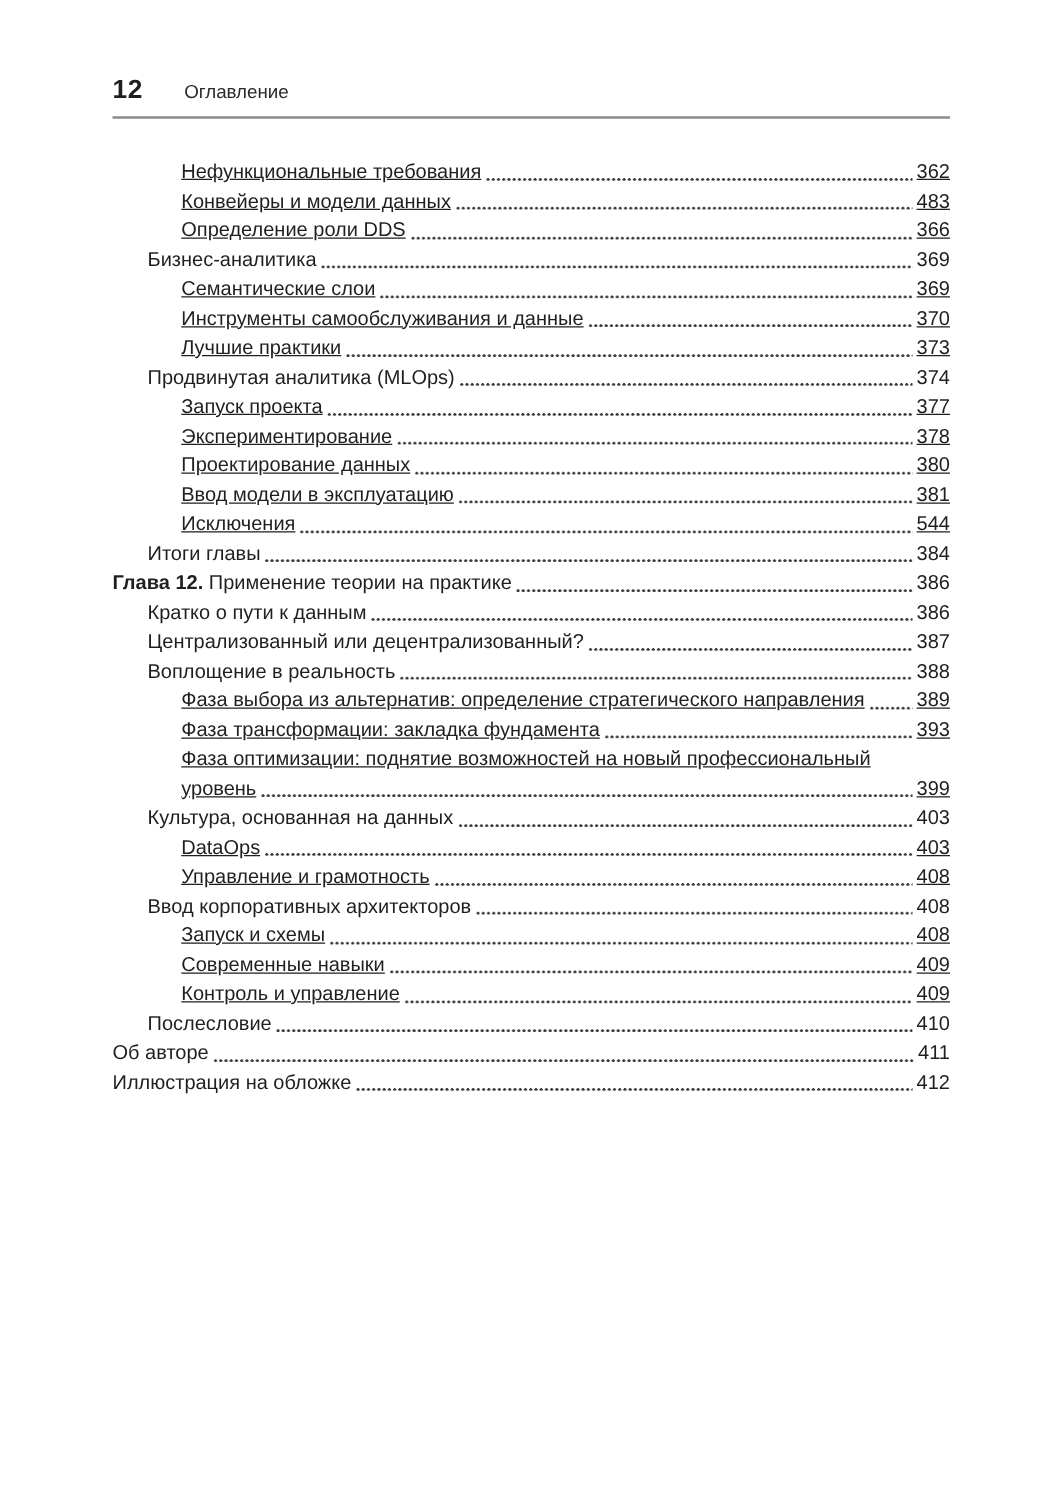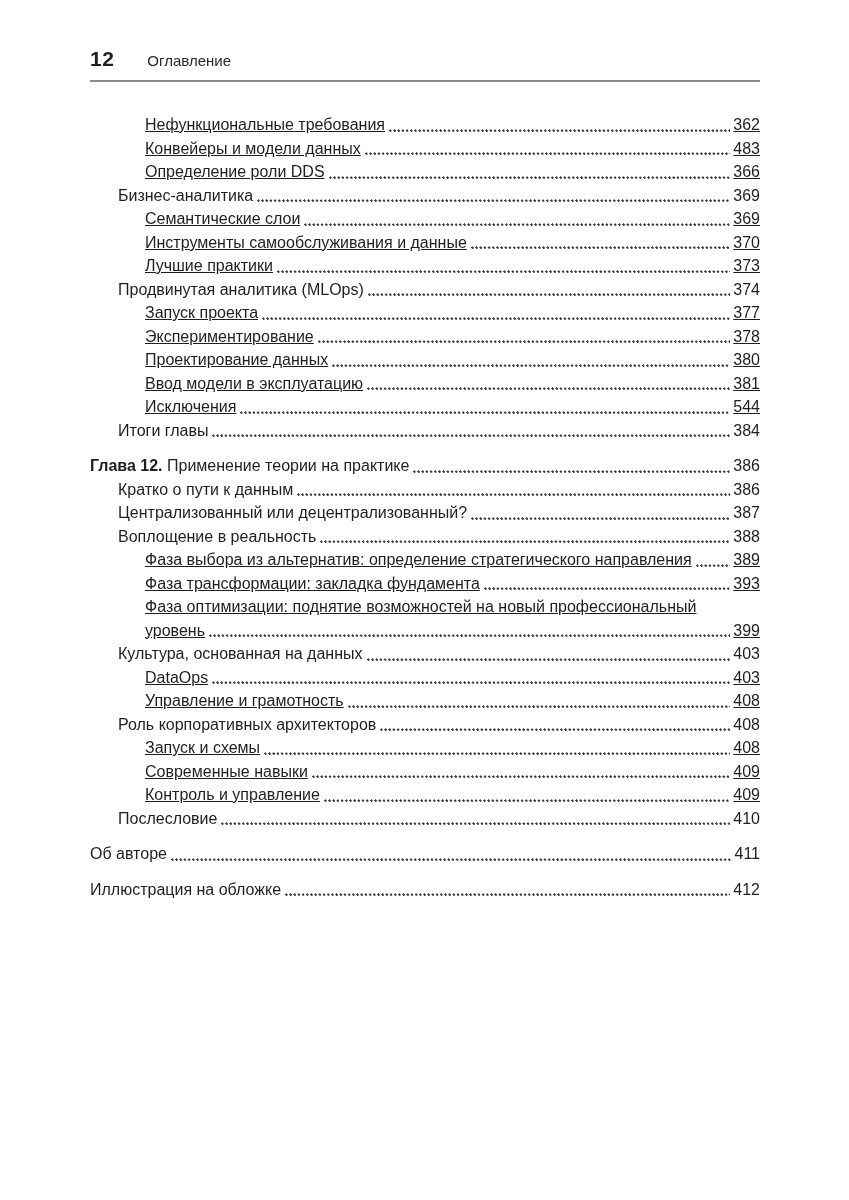--- a/index.html
+++ b/index.html
@@ -16,21 +16,21 @@
   .page {
     position: relative;
     width: 849px;
     height: 1200px;
     background: #ffffff;
     overflow: hidden;
   }
   .content {
     position: absolute;
     left: 90px;
-    top: 47px;
+    top: 60px;
     width: 670px;
   }
   
   .running-header {
     display: flex;
     align-items: baseline;
   }
   .folio {
     font-size: 21px;
     font-weight: 700;
@@ -46,21 +46,20 @@
     height: 2px;
     background: var(--rule);
     border: none;
   }
   
   .toc {
     margin-top: 31px;
     font-size: 16px;
   }
   .toc-section + .toc-section {
-    margin-top: 12px;
   }
   .toc-entry {
     display: flex;
     align-items: baseline;
     line-height: 23.5px;
     min-height: 23.5px;
   }
   .toc-entry.level-0 { padding-left: 0; }
   .toc-entry.level-1 { padding-left: 28px; }
   .toc-entry.level-2 { padding-left: 55px; text-decoration: underline; }
@@ -245,21 +244,21 @@
     <span class="entry-page">403</span>
   </div>
           <div class="toc-entry level-2">
 
     <span class="entry-title">Управление и грамотность</span>
     <span class="leader"></span>
     <span class="entry-page">408</span>
   </div>
           <div class="toc-entry level-1">
 
-    <span class="entry-title">Роль корпоративных архитекторов</span>
+    <span class="entry-title">Ввод корпоративных архитекторов</span>
     <span class="leader"></span>
     <span class="entry-page">408</span>
   </div>
           <div class="toc-entry level-2">
 
     <span class="entry-title">Запуск и схемы</span>
     <span class="leader"></span>
     <span class="entry-page">408</span>
   </div>
           <div class="toc-entry level-2">

